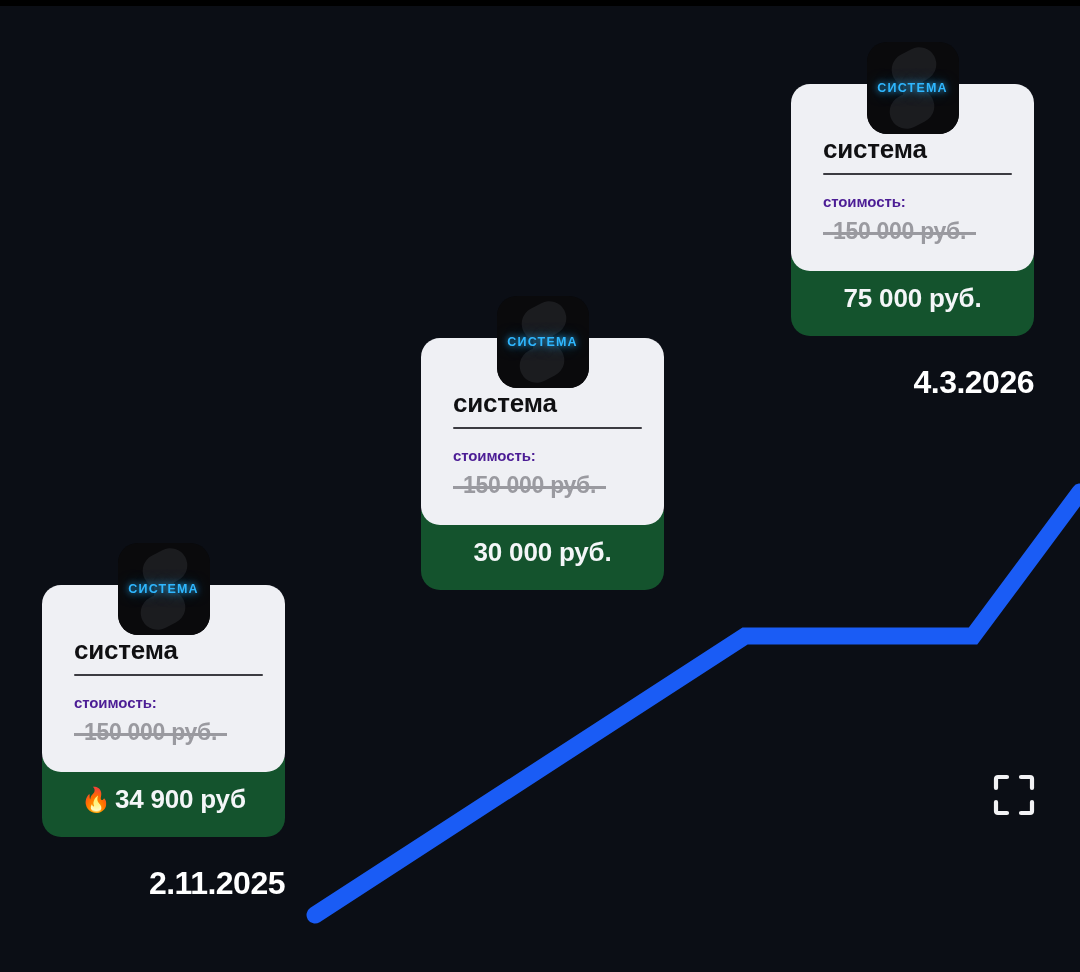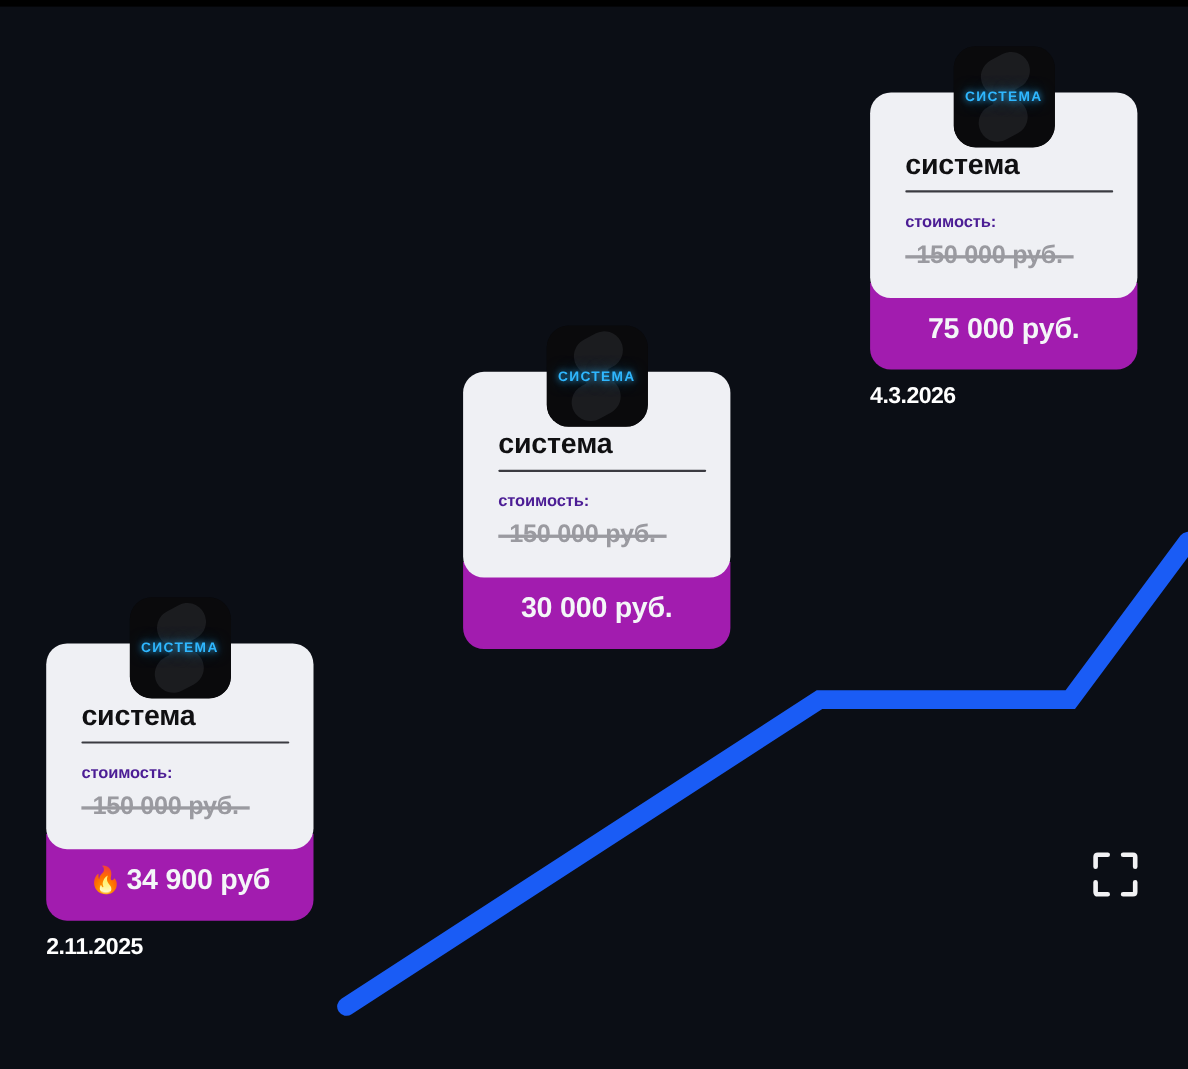--- a/index.html
+++ b/index.html
@@ -124,39 +124,39 @@
     top:52%;
     height:2.5px;
     background:#9a9aa0;
   }
 
   
   .price-badge {
     position:relative;
     margin-top:-14px;
     width:243px;
-    background:#a21caf;
+    background:#14532d;
     border-radius:0 0 19px 19px;
     padding:26px 10px 22px 10px;
     text-align:center;
     z-index:1;
   }
   .price-text {
     font-size:26px;
     font-weight:700;
     color:#f4f6f8;
     letter-spacing:-0.2px;
     white-space:nowrap;
   }
   .fire-icon { font-size:24px; margin-right:4px; }
 
   .date-label {
-    margin-top:12px;
-    text-align:left;
-    font-size:21px;
+    margin-top:28px;
+    text-align:right;
+    font-size:32px;
     font-weight:700;
     color:#ffffff;
     letter-spacing:-0.5px;
   }
 
   
   .fullscreen-btn {
     position:absolute;
     left:991px;
     top:772px;

